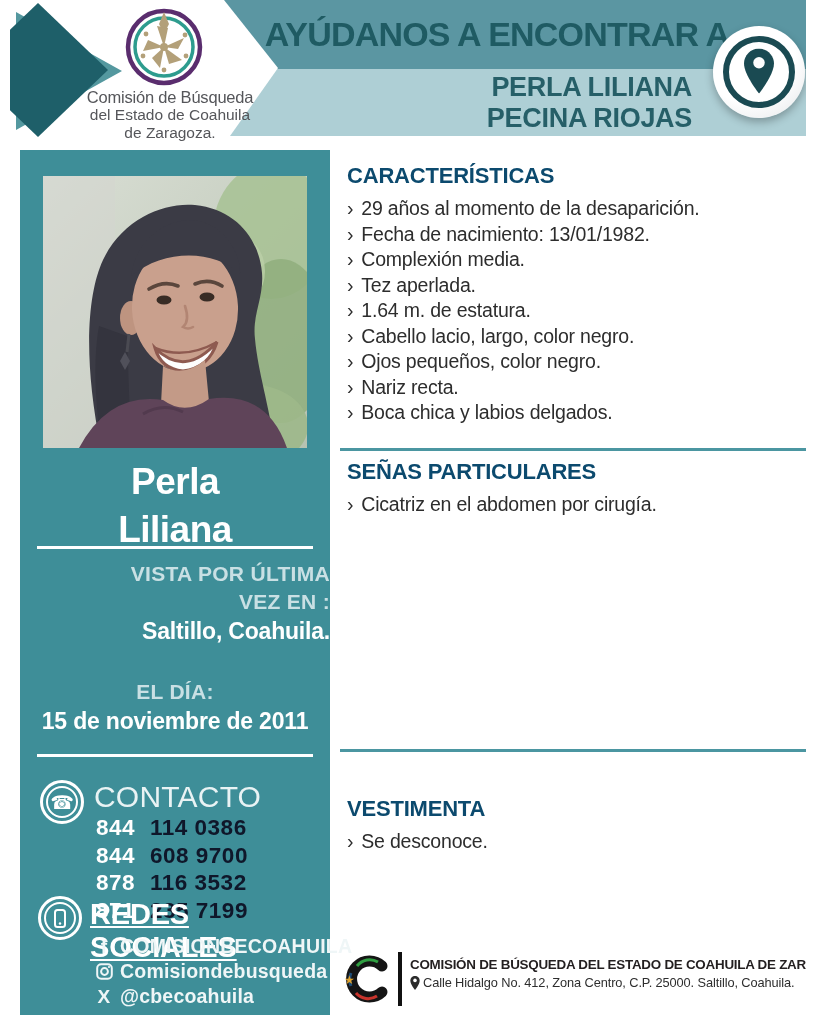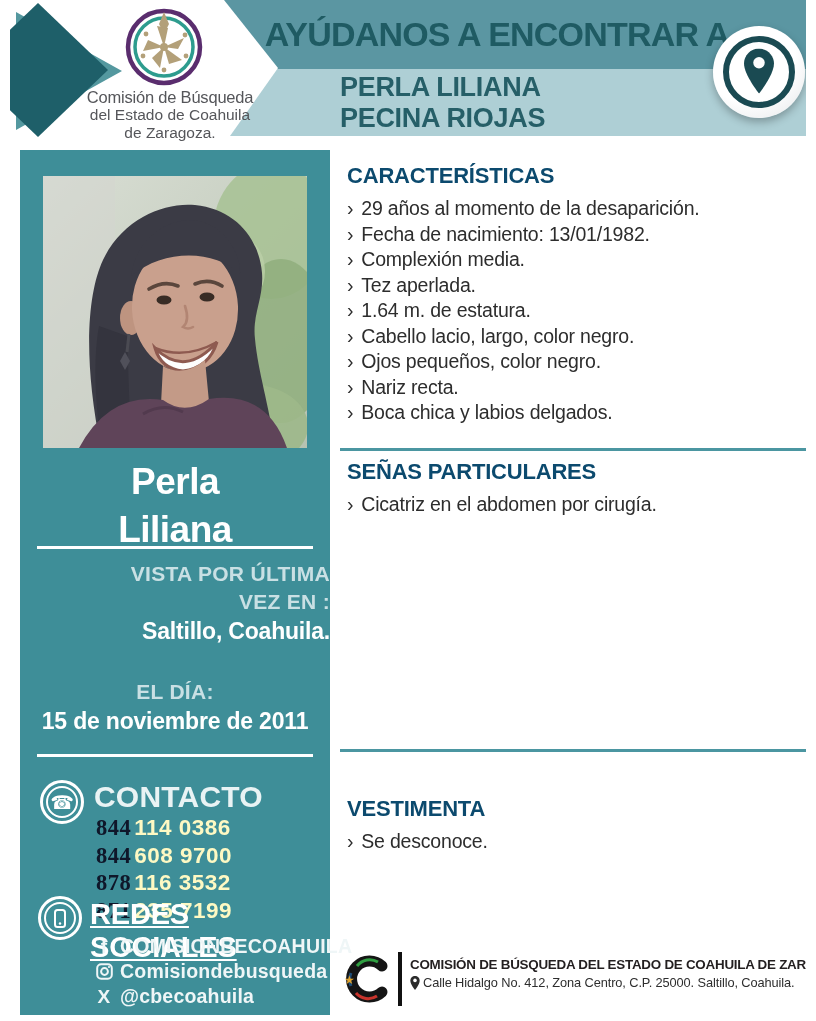--- a/index.html
+++ b/index.html
@@ -20,21 +20,21 @@
   .logo-wrap { position:absolute; left:100px; top:4px; width:120px; height:86px; z-index:5; }
   .org-text  { position:absolute; left:30px; top:88px; width:260px; z-index:5; text-align:center;
                color:#55565A; line-height:18px; }
   .org-text .l1 { font-size:16.5px; font-weight:normal; letter-spacing:-0.2px; }
   .org-text .l2, .org-text .l3 { font-size:15.5px; }
 
   .banner-title { position:absolute; left:272px; top:0; width:430px; height:69px; z-index:1;
                   display:flex; align-items:center; justify-content:center;
                   font-size:34px; font-weight:800; letter-spacing:-0.8px; color:#1F5B63; white-space:nowrap; }
   .person-name { position:absolute; left:330px; top:73px; width:352px; height:60px; z-index:1;
-                 display:flex; flex-direction:column; align-items:flex-start; justify-content:center;
+                 display:flex; flex-direction:column; align-items:flex-end; justify-content:center;
                  font-size:27px; font-weight:800; letter-spacing:-0.3px; color:#265F68; line-height:31px; }
 
   .pin-badge { position:absolute; left:703px; top:26px; width:92px; height:92px; border-radius:50%; z-index:6;
                background:radial-gradient(circle at 38% 32%, #ffffff 55%, #e6e8ea 95%);
                box-shadow:0 4px 9px rgba(0,0,0,0.28); }
   .pin-badge .ring { position:absolute; inset:10px; border:6px solid #1A4A52; border-radius:50%; }
   .pin-badge svg { position:absolute; left:50%; top:50%; transform:translate(-50%,-52%); }
 
   
   .sidebar { position:absolute; left:10px; top:150px; width:310px; height:865px; background:#3E8E98; }
@@ -50,25 +50,25 @@
   .pale-line  { color:#C9E0E4; font-size:21px; font-weight:800; line-height:28px; letter-spacing:0.3px; }
   .white-line { color:#FFFFFF; font-size:23px; font-weight:800; line-height:30px; letter-spacing:-0.2px; }
   .day-block { position:absolute; left:0; top:528px; width:100%; text-align:center; }
 
   .circle-icon { position:absolute; width:44px; height:44px; border:3px solid #fff; border-radius:50%;
                  display:flex; align-items:center; justify-content:center; }
   .circle-icon .inner { width:32px; height:32px; border:2.5px solid #fff; border-radius:50%;
                  display:flex; align-items:center; justify-content:center; color:#fff; }
   .contact-icon { left:20px; top:630px; }
   .contact-icon .glyph { font-size:19px; line-height:19px; color:#fff; font-family:"DejaVu Sans", sans-serif; }
-  .contact-title { position:absolute; left:74px; top:630px; color:#E9F3F4; font-size:30px; font-weight:700; letter-spacing:0.2px; }
+  .contact-title { position:absolute; left:74px; top:630px; color:#E9F3F4; font-size:30px; font-weight:400; letter-spacing:0.2px; }
   .phones { position:absolute; left:76px; top:664px; }
   .phone-row { font-size:22.5px; font-weight:800; line-height:27.5px; letter-spacing:0.5px; white-space:nowrap; }
-  .phone-row .area { color:#0f172a; margin-right:3px;font-family:Liberation Serif, serif; }
-  .phone-row .num  { color:#fef9c3; }
+  .phone-row .area { color:#ffffff; margin-right:15px; }
+  .phone-row .num  { color:#0f172a; }
 
   .social-icon { left:18px; top:746px; }
   .social-title { position:absolute; left:70px; top:748px; color:#FFFFFF; font-size:29px; font-weight:800; letter-spacing:-0.2px;text-decoration:underline; }
   .socials { position:absolute; left:74px; top:784px; }
   .social-row { display:flex; align-items:center; font-size:19.5px; font-weight:800; color:#EFF6F7;
                 line-height:25px; letter-spacing:0.2px; white-space:nowrap; }
   .social-row .sg { display:inline-flex; width:20px; justify-content:center; margin-right:6px; font-size:19px; }
 
   
   .section { position:absolute; left:337px; width:470px; }

